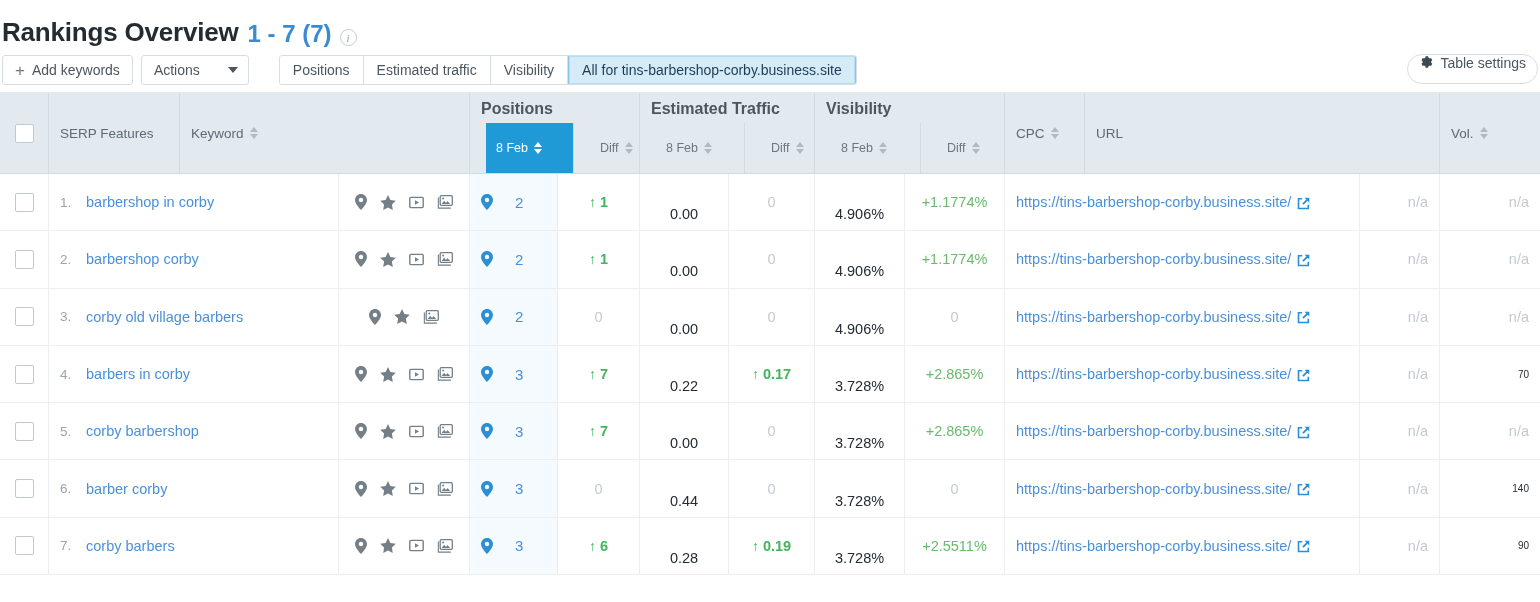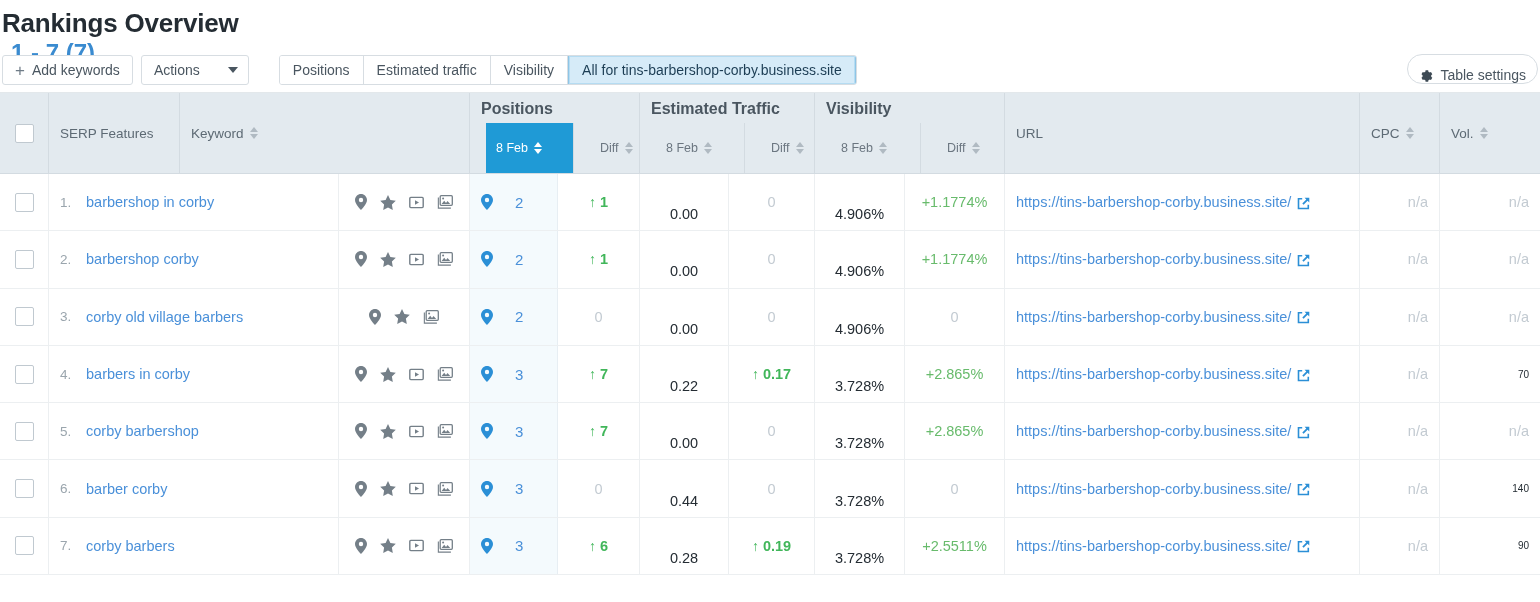--- a/index.html
+++ b/index.html
@@ -8,24 +8,23 @@
     width: 1540px; height: 602px;
     background: #ffffff;
     font-family: "Liberation Sans", sans-serif;
     color: #242c33;
     overflow: hidden;
   }
   .page { width: 1540px; height: 602px; position: relative; }
 
   
   .title-row {
-    display: flex; align-items: flex-start;
+    display: flex; align-items: flex-end;
     padding: 8px 0 0 2px;
     height: 48px;
-    flex-direction: column;
   }
   .title-main {
     font-size: 26px; font-weight: bold; color: #242c33;
     letter-spacing: -0.2px;
   }
   .title-count {
     font-size: 24px; font-weight: bold; color: #3a8bd0;
     margin-left: 9px;
   }
   .info-icon {
@@ -66,21 +65,21 @@
     white-space: nowrap;
   }
   .tab:last-child { border-right: none; }
   .tab.active {
     background: #d6ebf8; color: #1c3d54;
     border-left: 1px solid #8ec5e6; border-right: 1px solid #8ec5e6;
     box-shadow: inset 0 0 0 1px #b5dcf2;
   }
   .settings-btn {
     position: absolute; right: 2px; top: 6px;
-    height: 30px; display: inline-flex; align-items: flex-end;
+    height: 30px; display: inline-flex; align-items: flex-start;
     border: 1px solid #d7dde2; background: #fff; border-radius: 15px;
     font-size: 14px; color: #4a5660; padding: 0 11px; cursor: pointer;
   }
   .gear { margin-right: 7px; display: inline-flex; }
 
   
   .table { width: 1540px; border-top: 1px solid #e3e8eb; }
   .thead {
     background: #e3eaef; height: 81px; display: flex;
     border-bottom: 1px solid #d3dbe1;
@@ -291,36 +290,36 @@
           <div class="hsub w-visf">
             <span>Diff</span>
             <span class="sort-arrows">
                 <i class="up"></i>
                 <i class="down"></i>
               </span>
           </div>
         </div>
       </div>
 
-      <div class="hcol w-url">
-        <div class="hsimple">
-          <span>URL</span>
-        </div>
-      </div>
-
       <div class="hcol w-cpc">
         <div class="hsimple sortable">
           <span>CPC</span>
           <span class="sort-arrows">
               <i class="up"></i>
               <i class="down"></i>
             </span>
         </div>
       </div>
 
+      <div class="hcol w-url">
+        <div class="hsimple">
+          <span>URL</span>
+        </div>
+      </div>
+
       <div class="hcol w-vol">
         <div class="hsimple sortable">
           <span>Vol.</span>
           <span class="sort-arrows">
               <i class="up"></i>
               <i class="down"></i>
             </span>
         </div>
       </div>
     </div>

